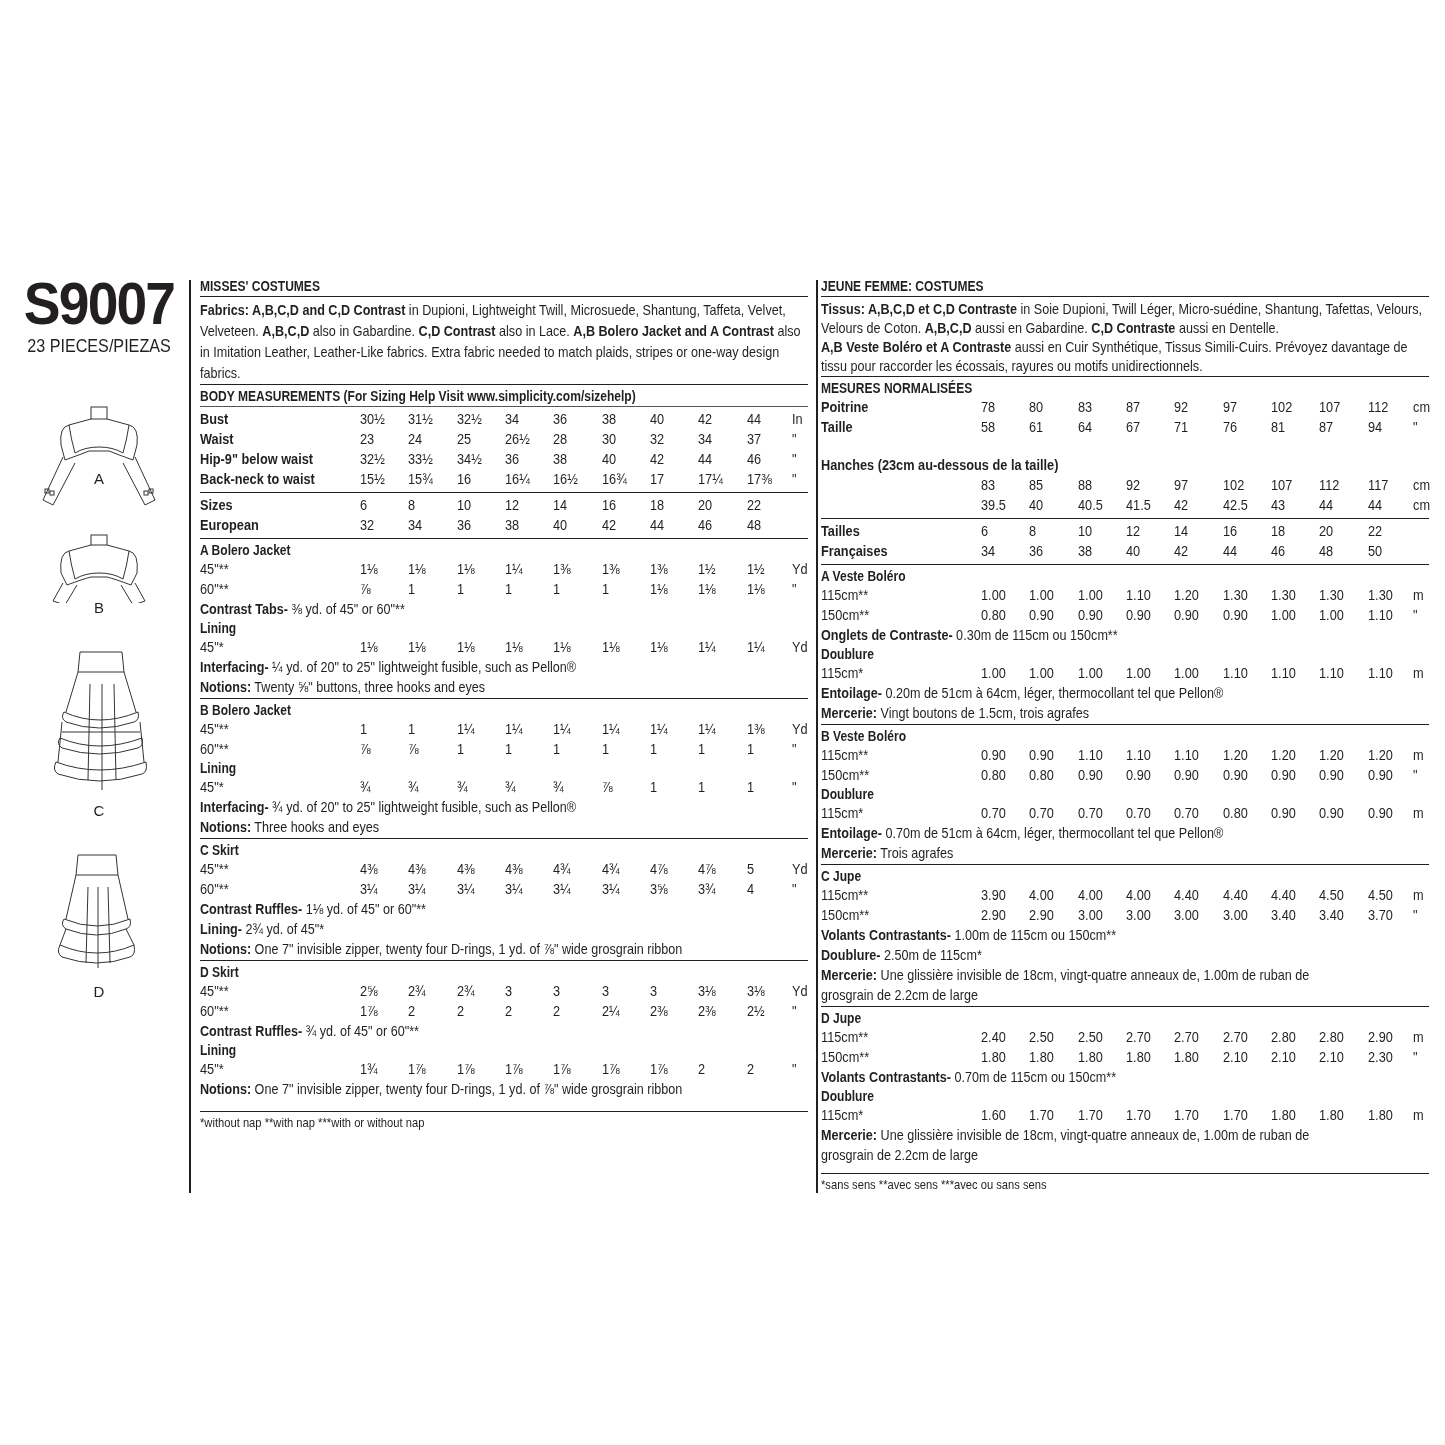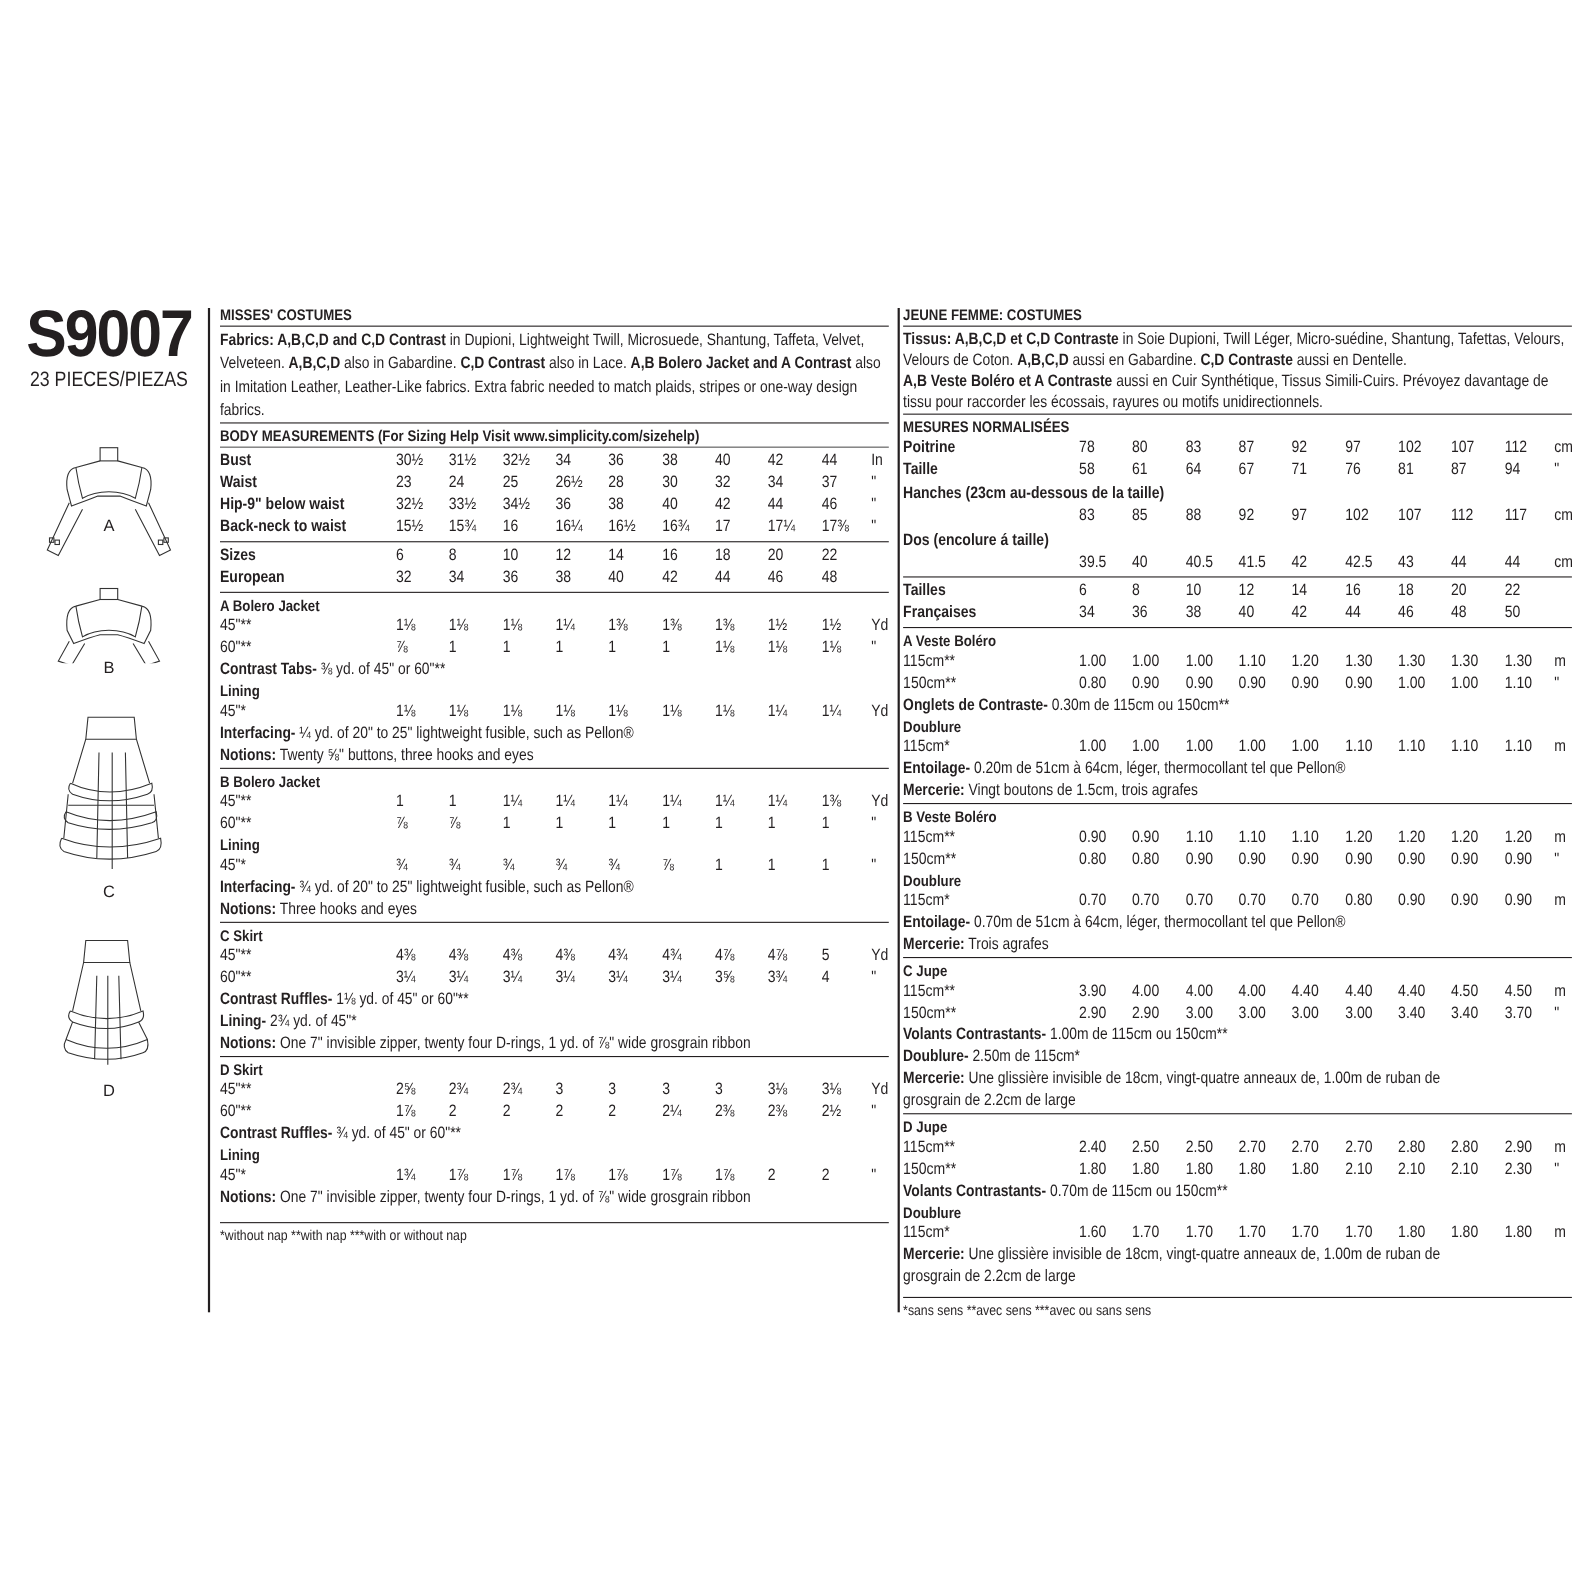--- a/index.html
+++ b/index.html
@@ -398,39 +398,36 @@
         <span class="v" style="left: 257px;">64</span>
         <span class="v" style="left: 305px;">67</span>
         <span class="v" style="left: 353px;">71</span>
         <span class="v" style="left: 402px;">76</span>
         <span class="v" style="left: 450px;">81</span>
         <span class="v" style="left: 498px;">87</span>
         <span class="v" style="left: 547px;">94</span>
         <span class="unit">"</span>
       </div>
     </div>
-  <div class="row" style="margin-top:2px;">
+  <div class="row" style="margin-top:18px;">
       <span class="lbl bold">Hanches (23cm au-dessous de la taille)</span>
     </div>
   <div id="fr-hips">
       <div class="row">
         <span class="v" style="left: 160px;">83</span>
         <span class="v" style="left: 208px;">85</span>
         <span class="v" style="left: 257px;">88</span>
         <span class="v" style="left: 305px;">92</span>
         <span class="v" style="left: 353px;">97</span>
         <span class="v" style="left: 402px;">102</span>
         <span class="v" style="left: 450px;">107</span>
         <span class="v" style="left: 498px;">112</span>
         <span class="v" style="left: 547px;">117</span>
         <span class="unit">cm</span>
       </div>
-    </div>
-  <div class="row" style="margin-top:2px;">
-      <span class="lbl bold">Dos (encolure á taille)</span>
     </div>
   <div id="fr-back">
       <div class="row">
         <span class="v" style="left: 160px;">39.5</span>
         <span class="v" style="left: 208px;">40</span>
         <span class="v" style="left: 257px;">40.5</span>
         <span class="v" style="left: 305px;">41.5</span>
         <span class="v" style="left: 353px;">42</span>
         <span class="v" style="left: 402px;">42.5</span>
         <span class="v" style="left: 450px;">43</span>

